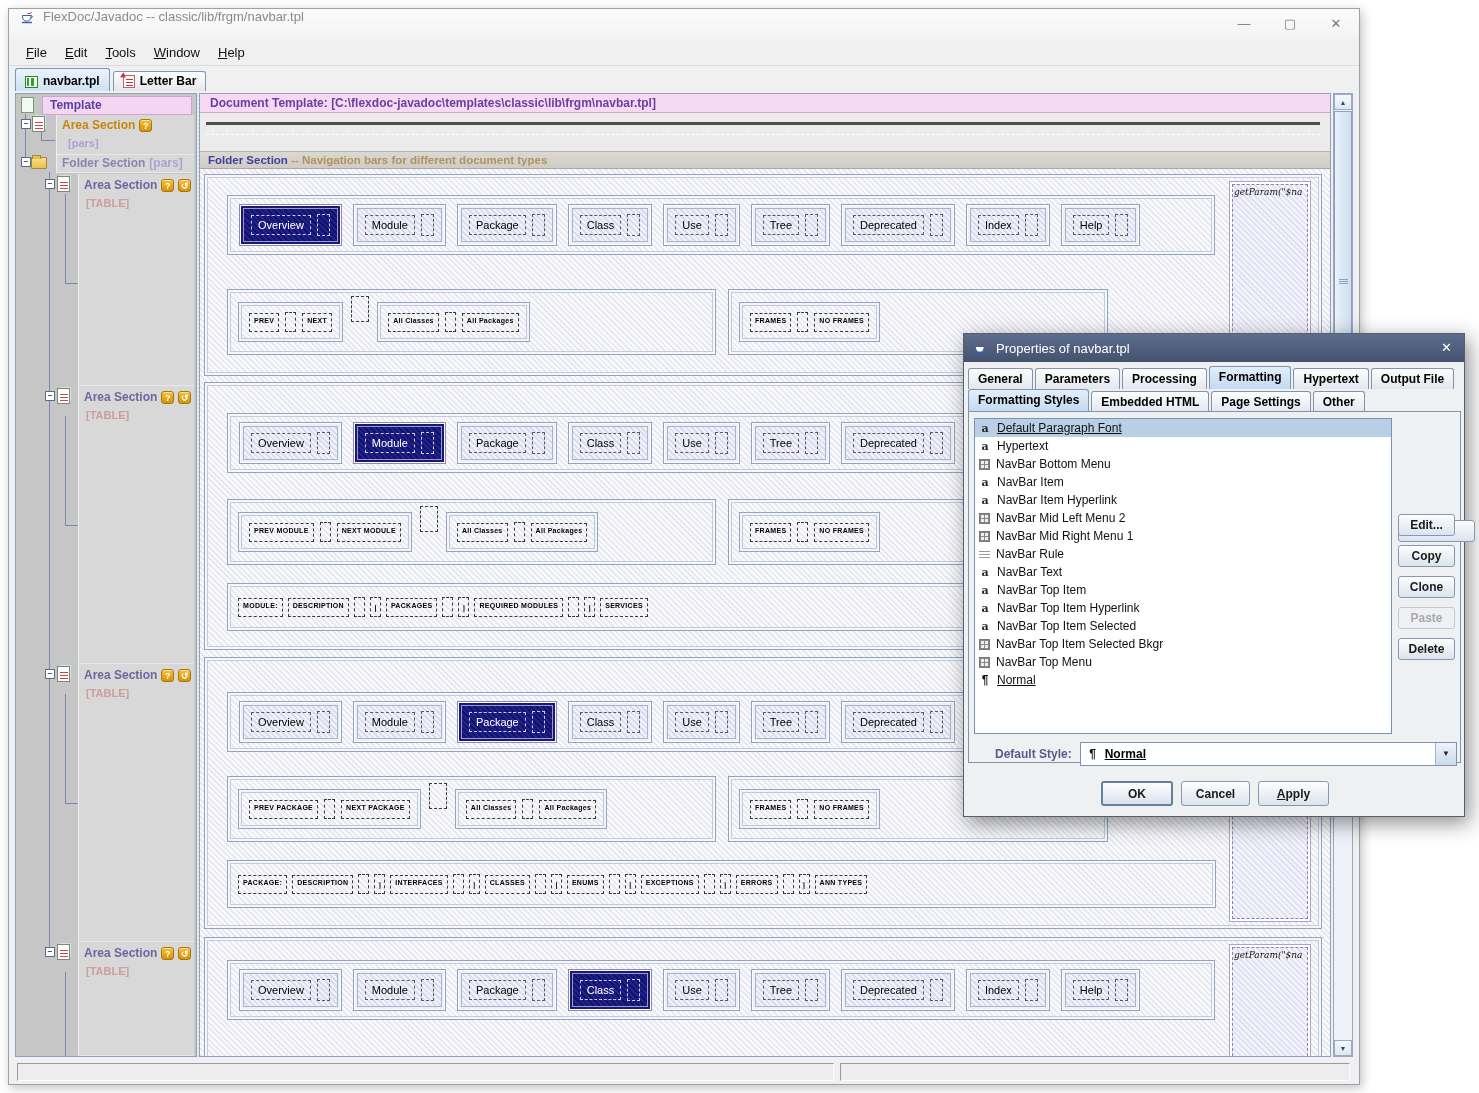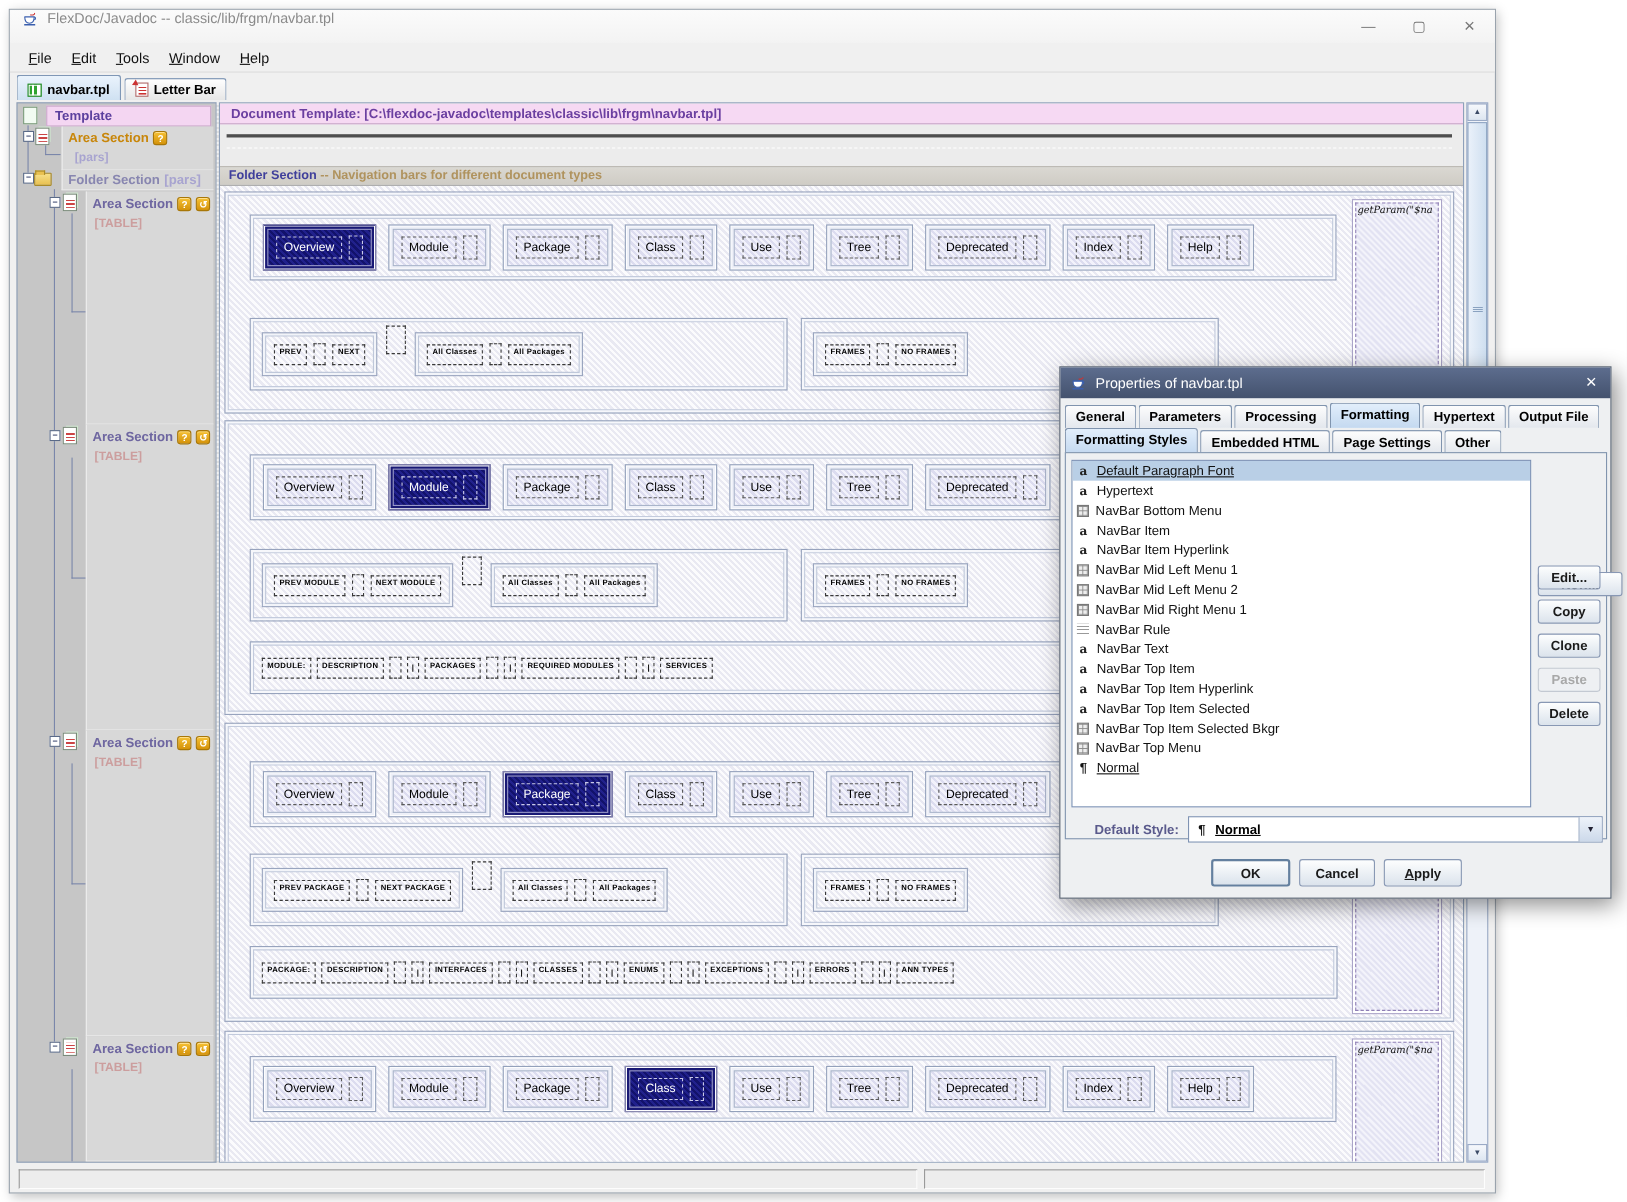--- a/index.html
+++ b/index.html
@@ -633,24 +633,20 @@
         <div class="sitem">
           <span class="ic-char">a</span>
           <span>NavBar Item</span>
         </div>
         <div class="sitem">
           <span class="ic-char">a</span>
           <span>NavBar Item Hyperlink</span>
         </div>
         <div class="sitem">
           <span class="ic-table"></span>
-          <span>NavBar Mid Left Menu 1</span>
-        </div>
-        <div class="sitem">
-          <span class="ic-table"></span>
           <span>NavBar Mid Left Menu 2</span>
         </div>
         <div class="sitem">
           <span class="ic-table"></span>
           <span>NavBar Mid Right Menu 1</span>
         </div>
         <div class="sitem">
           <span class="ic-rule"></span>
           <span>NavBar Rule</span>
         </div>

